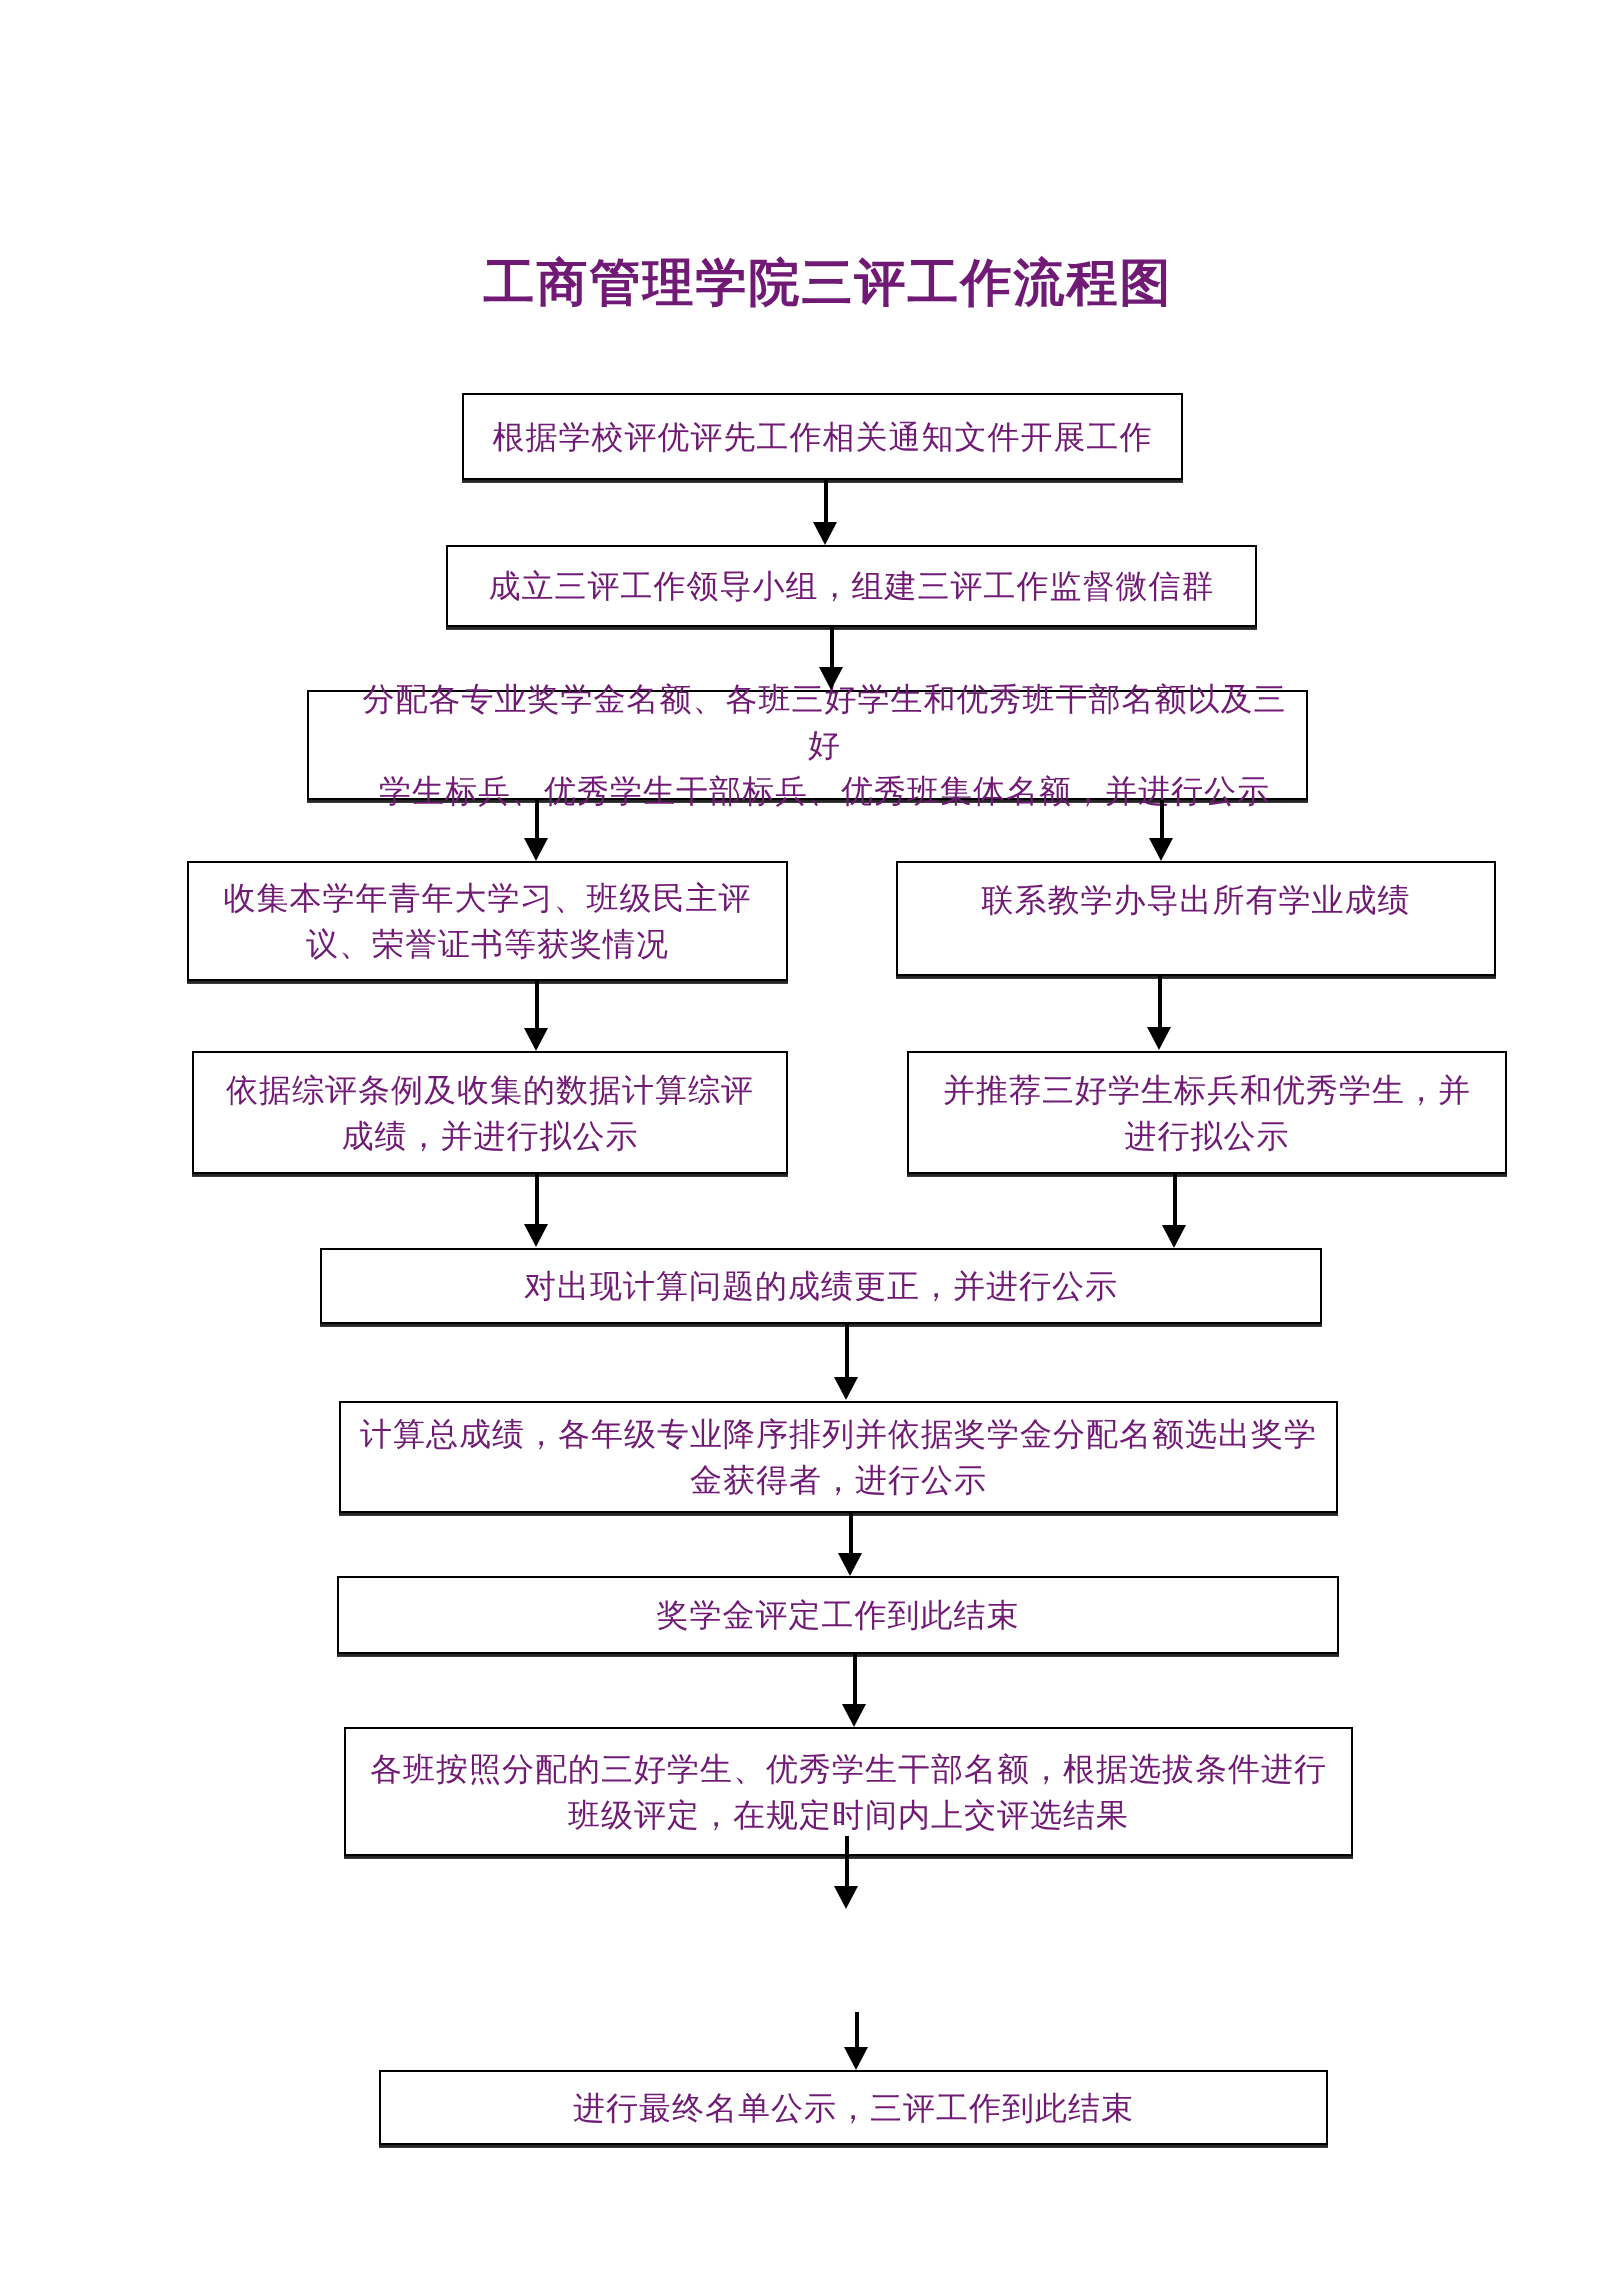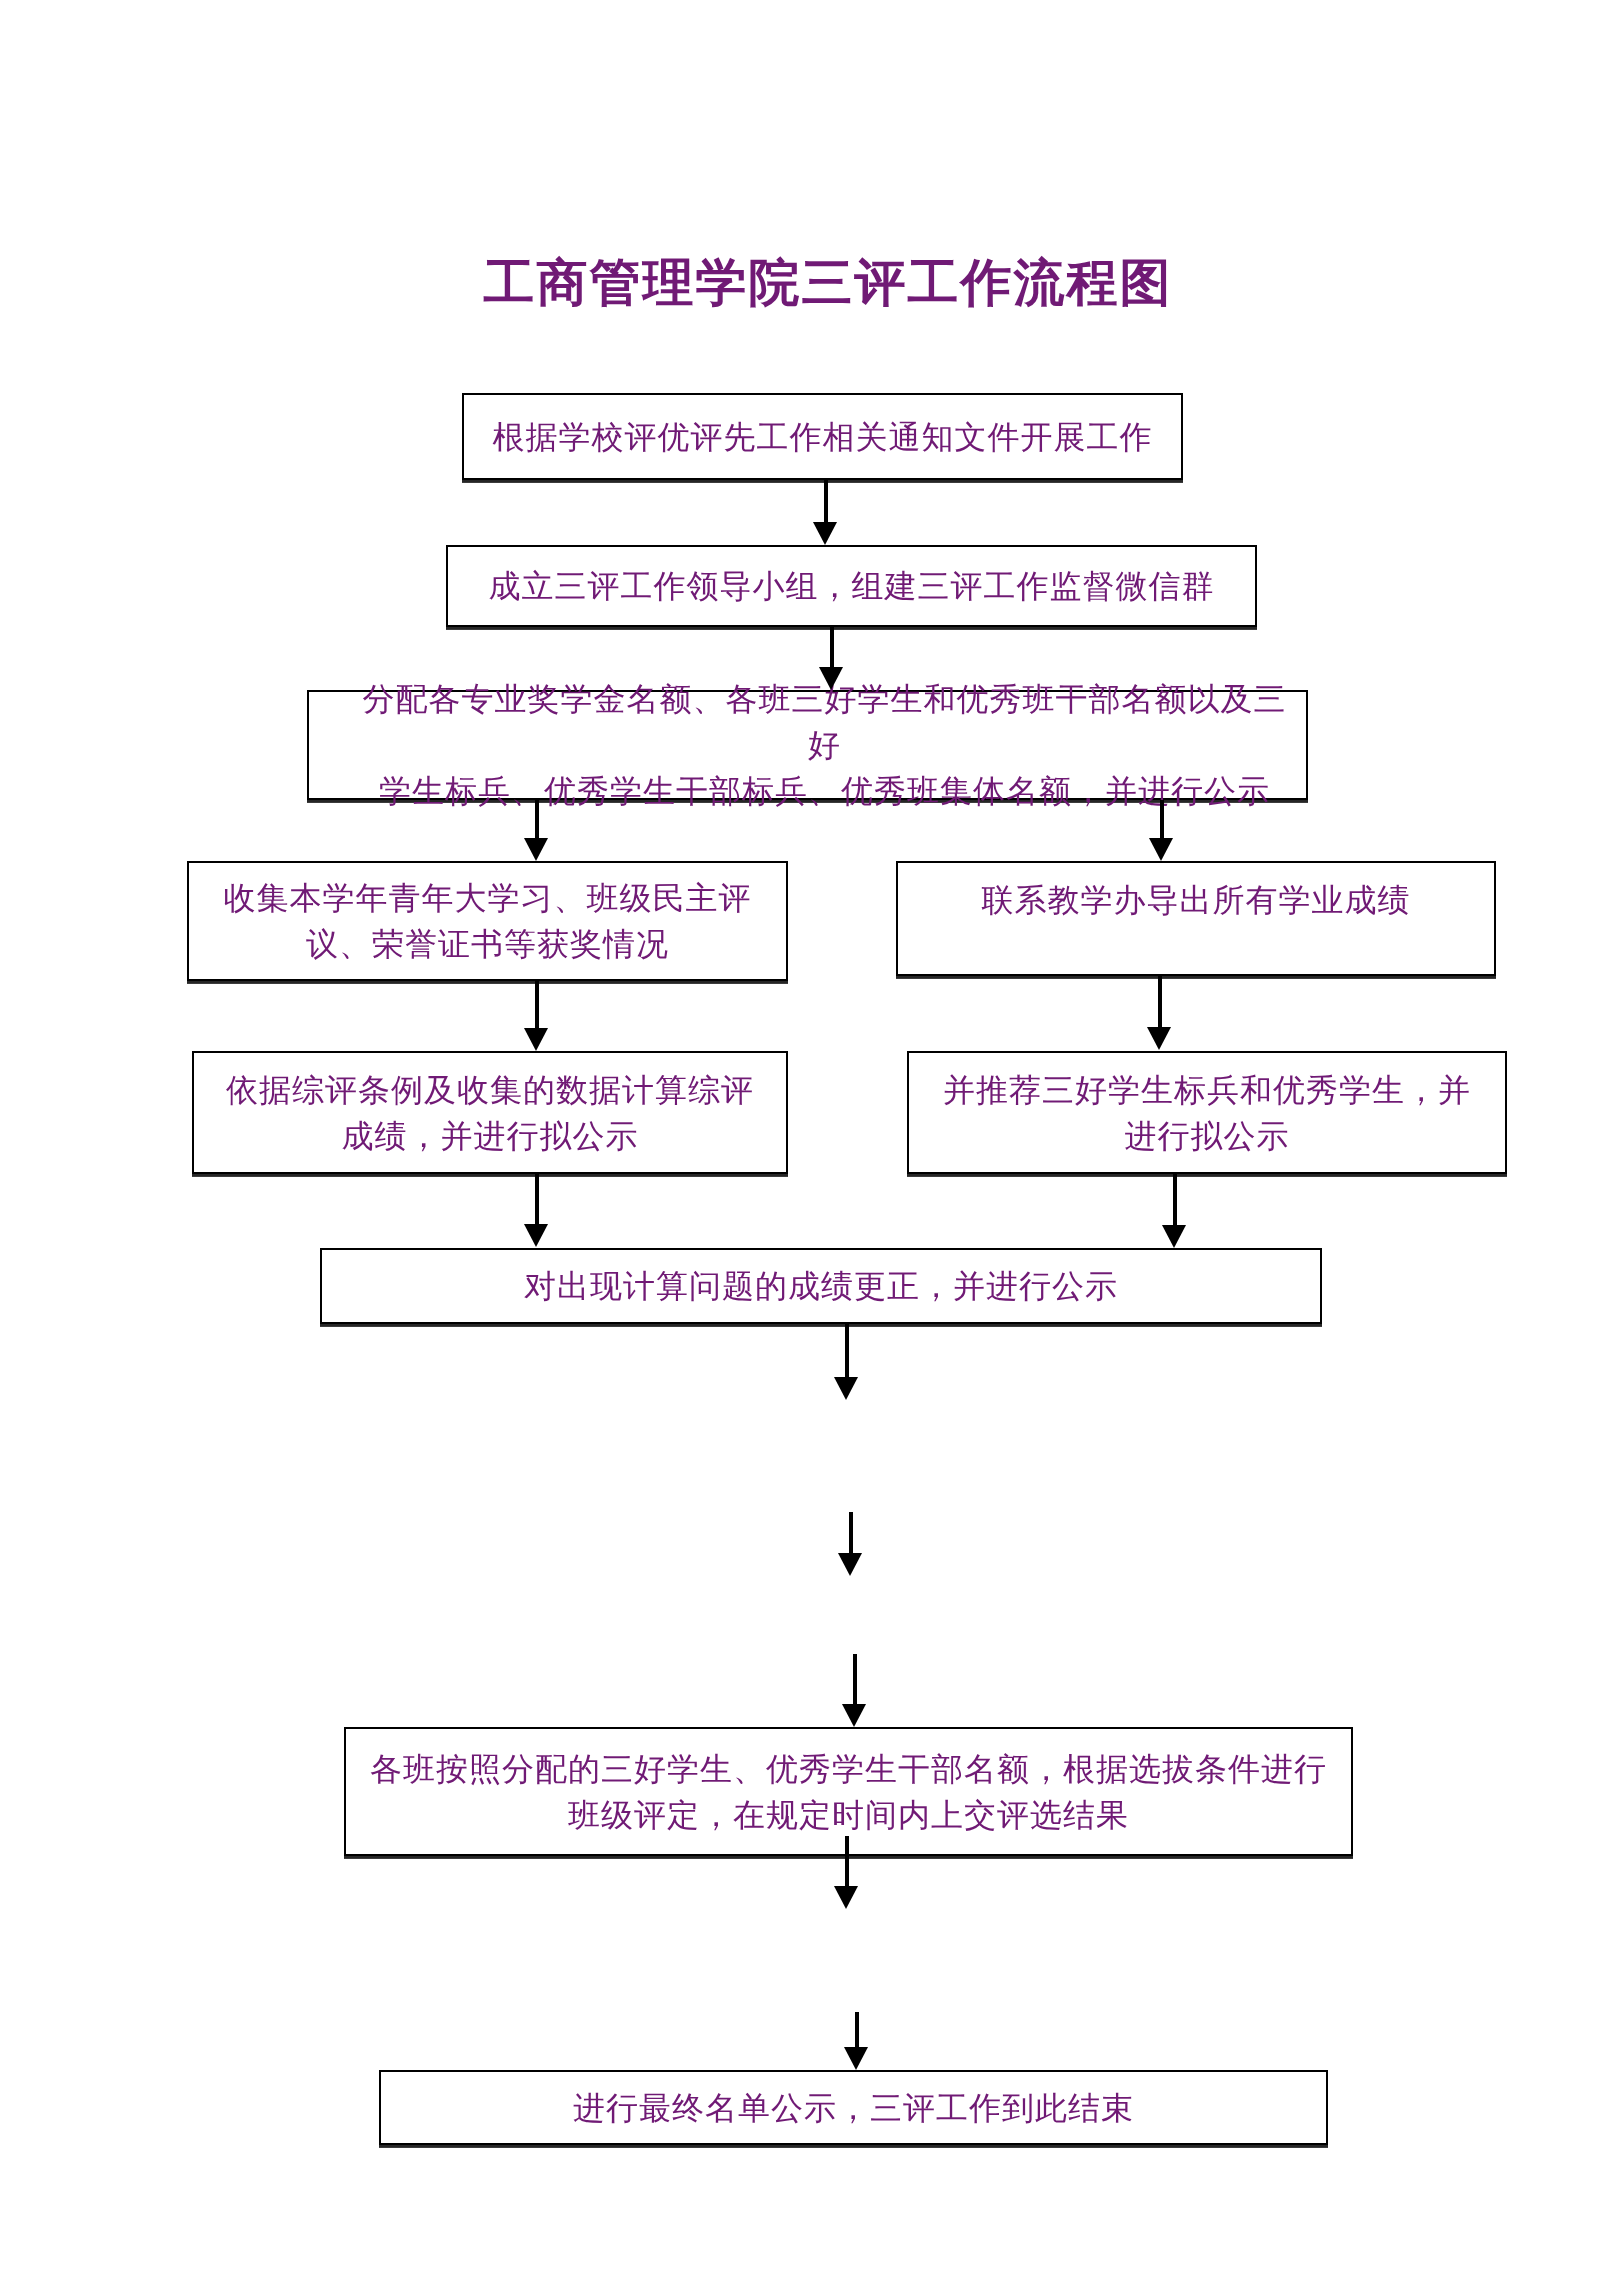--- a/index.html
+++ b/index.html
@@ -93,20 +93,23 @@
   <div class="node n-allocate">分配各专业奖学金名额、各班三好学生和优秀班干部名额以及三好
 学生标兵、优秀学生干部标兵、优秀班集体名额，并进行公示</div>
   <div class="node n-collect">收集本学年青年大学习、班级民主评
 议、荣誉证书等获奖情况</div>
   <div class="node n-contact">联系教学办导出所有学业成绩</div>
   <div class="node n-comp">依据综评条例及收集的数据计算综评
 成绩，并进行拟公示</div>
   <div class="node n-academic">并推荐三好学生标兵和优秀学生，并
 进行拟公示</div>
   <div class="node n-correct">对出现计算问题的成绩更正，并进行公示</div>
+  <div class="node n-total">计算总成绩，各年级专业降序排列并依据奖学金分配名额选出奖学
+金获得者，进行公示</div>
+  <div class="node n-scholend">奖学金评定工作到此结束</div>
   <div class="node n-class">各班按照分配的三好学生、优秀学生干部名额，根据选拔条件进行
 班级评定，在规定时间内上交评选结果</div>
   <div class="node n-final">进行最终名单公示，三评工作到此结束</div>
 
   <div class="arrow a1"></div>
   <div class="arrow a2"></div>
   <div class="arrow a3l"></div>
   <div class="arrow a3r"></div>
   <div class="arrow a4l"></div>
   <div class="arrow a4r"></div>

